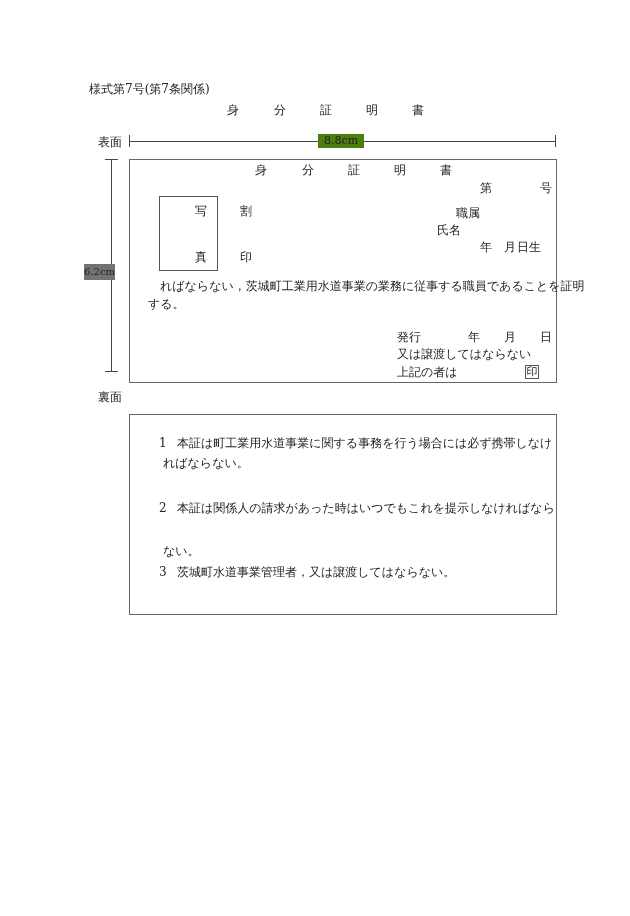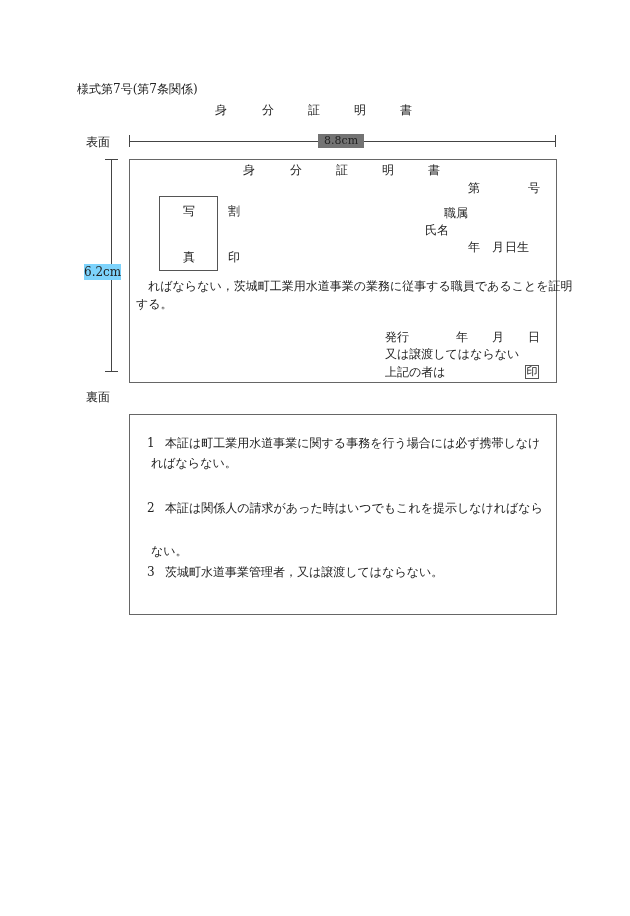--- a/index.html
+++ b/index.html
@@ -1,36 +1,36 @@
 <!DOCTYPE html>
 <html><head>
   <meta charset="utf-8">
   <style>
     html, body { margin: 0; padding: 0; background: #ffffff; }
     body {
       width: 630px; height: 916px; position: relative; overflow: hidden;
       font-family: "DejaVu Serif", "Liberation Serif", serif;
       color: #222222; font-size: 12px;
     }
-    .abs { position: absolute; white-space: nowrap; line-height: 1; }
+    .abs { position: absolute; white-space: nowrap; line-height: 1; margin-left: 12px; }
     .form-number { left: 77px; top: 83px; font-size: 12px; }
     .doc-title { left: 0; top: 104px; width: 630px; }
     .spaced { position: absolute; top: 0; font-size: 12px; }
 
     .label-side { font-size: 12px; }
 
     
     .hdim-line { position: absolute; left: 129px; top: 141px; width: 427px; height: 1px; background: #444; }
     .hdim-tick { position: absolute; top: 135px; width: 1px; height: 12px; background: #444; }
-    .hdim-label { position: absolute; left: 318px; top: 134px; background: #737373; padding: 0 6px; font-size: 11px; line-height: 14px; }
+    .hdim-label { position: absolute; left: 318px; top: 134px; background: #4d7c0f; padding: 0 6px; font-size: 11px; line-height: 14px; }
 
     
     .vdim-line { position: absolute; left: 111px; top: 159px; width: 1px; height: 213px; background: #444; }
     .vdim-tick { position: absolute; left: 105px; width: 13px; height: 1px; background: #444; }
-    .vdim-label { position: absolute; left: 84px; top: 264px; background: #7dd3fc; padding: 2px 0; font-size: 12px; line-height: 12px; }
+    .vdim-label { position: absolute; left: 84px; top: 264px; background: #737373; padding: 2px 0; font-size: 10px; line-height: 12px; }
 
     .card { position: absolute; border: 1px solid #666; box-sizing: border-box; }
     .card-front { left: 129px; top: 159px; width: 428px; height: 224px; }
     .card-back { left: 129px; top: 414px; width: 428px; height: 201px; }
 
     .photo-box { position: absolute; left: 159px; top: 196px; width: 59px; height: 75px; border: 1px solid #555; box-sizing: border-box; }
     .seal-box { position: absolute; left: 525px; top: 365px; width: 14px; height: 14px; border: 1px solid #555; box-sizing: border-box; font-size: 11px; line-height: 12px; text-align: center; }
   </style>
 </head>
 <body>

